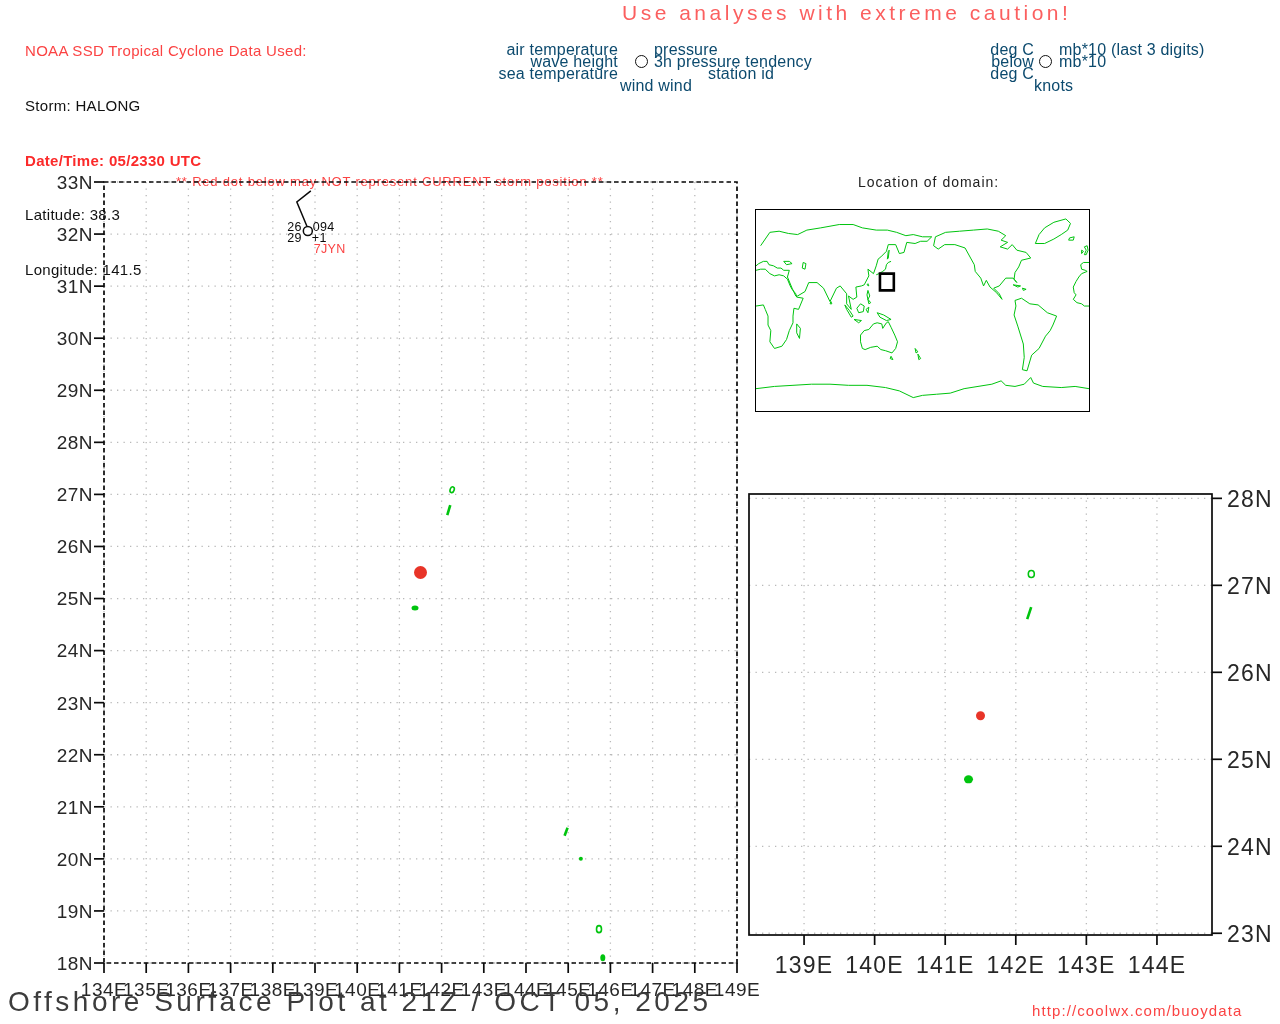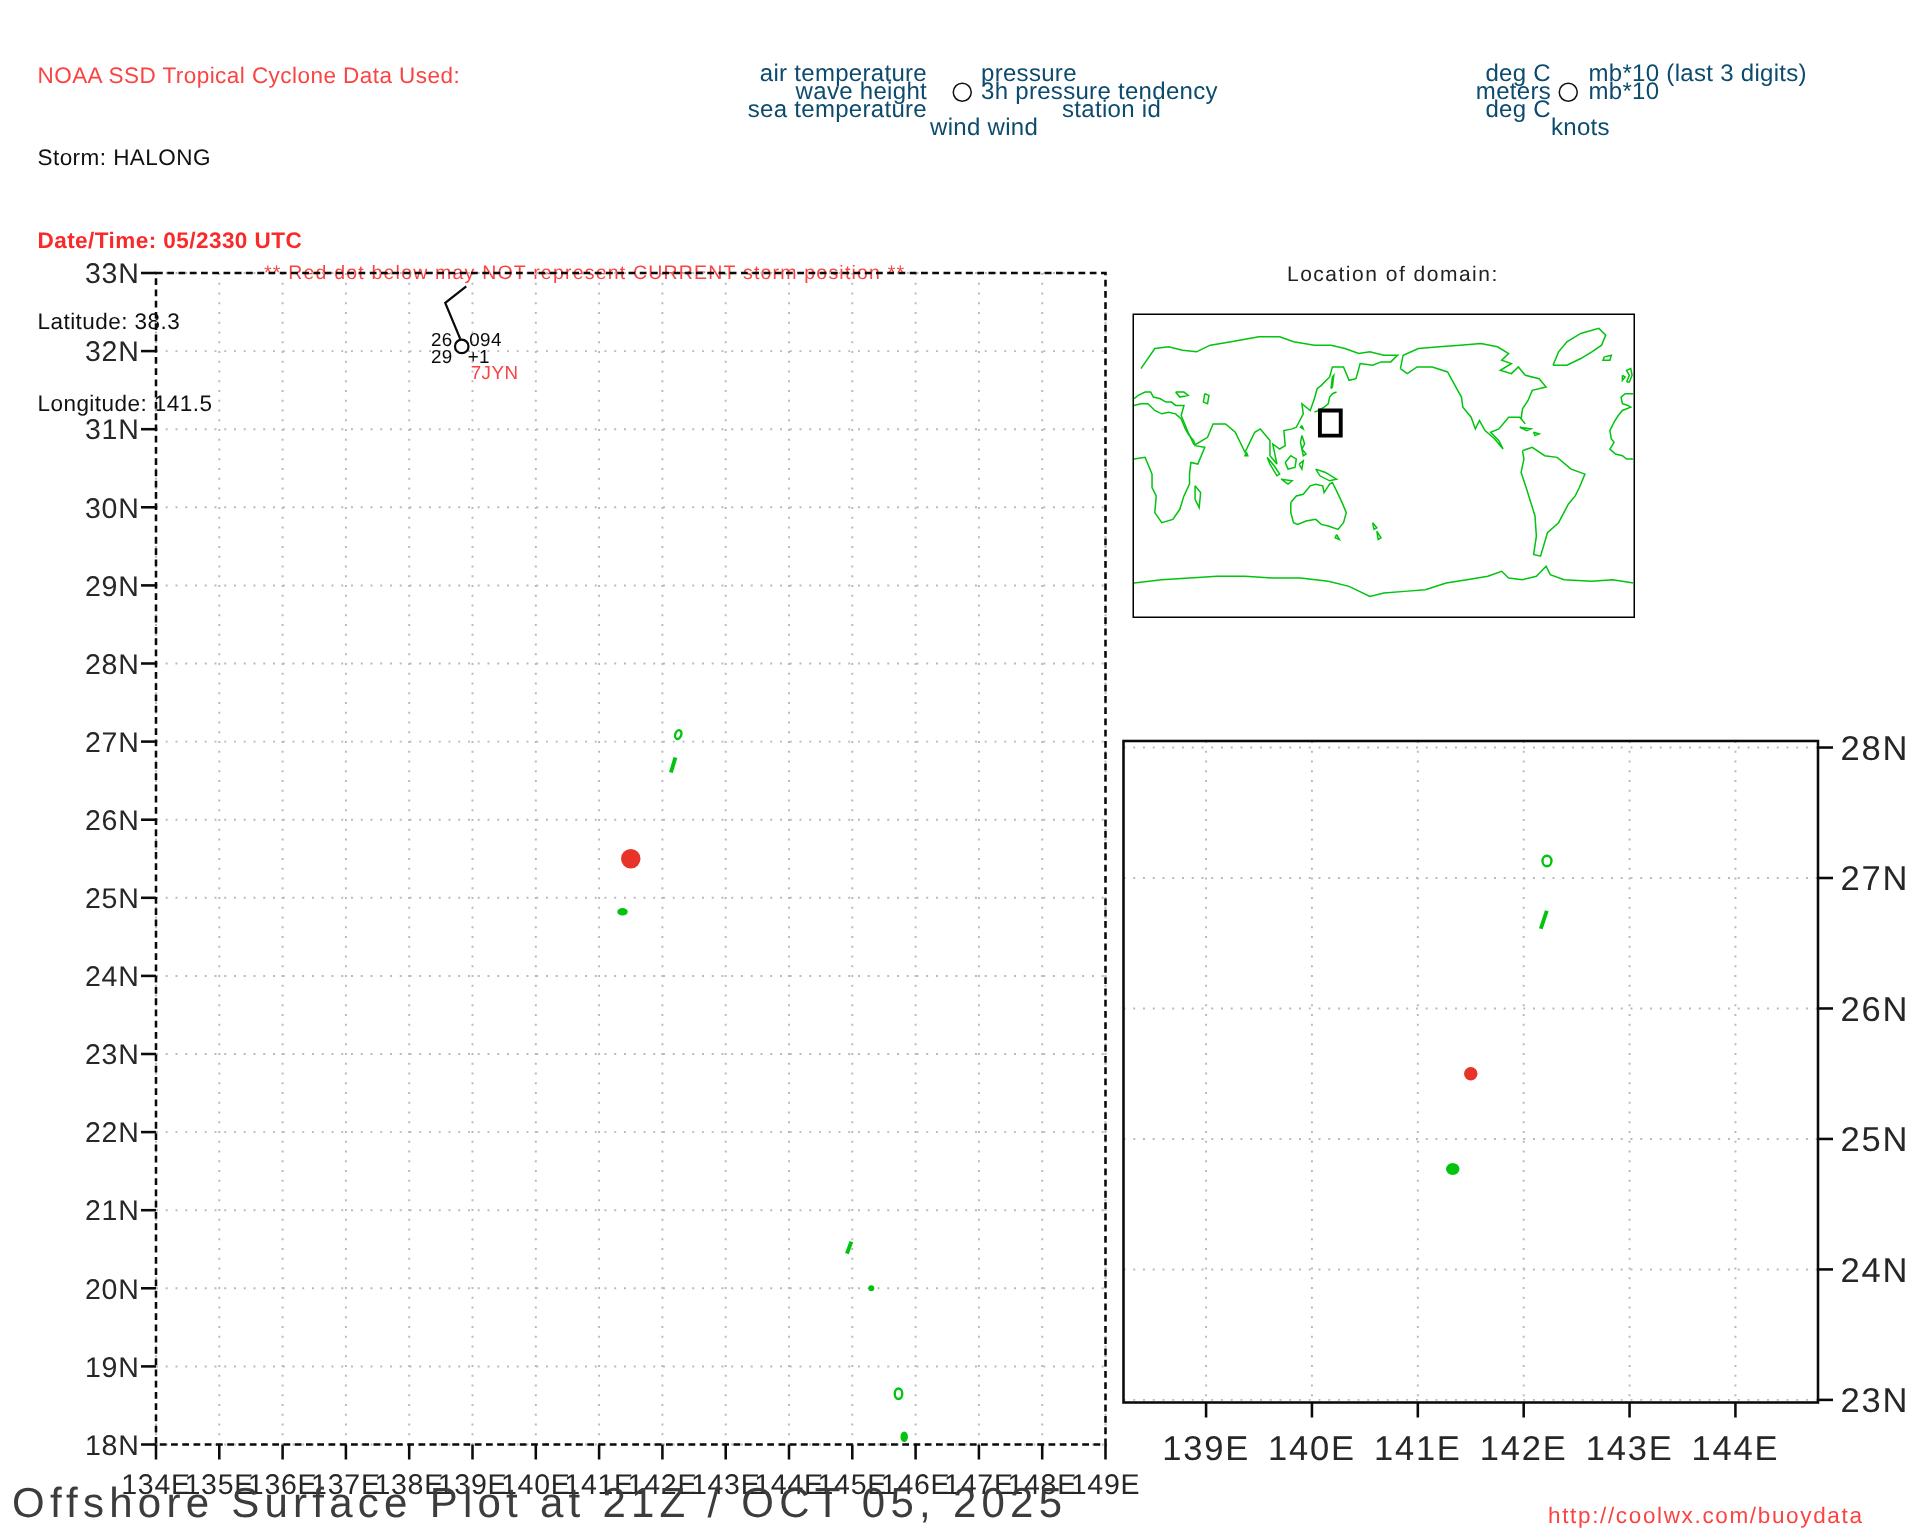--- a/index.html
+++ b/index.html
@@ -54,35 +54,36 @@
 <div class="stage">
 
   <div class="abs info" style="left:25px;top:6px;">
     <div class="red">NOAA SSD Tropical Cyclone Data Used:</div>
     <div>Storm: HALONG</div>
     <div class="redbold">Date/Time: 05/2330 UTC</div>
     <div>Latitude: 38.3</div>
     <div>Longitude: 141.5</div>
   </div>
 
+  <div class="abs caution" style="left:622px;top:1px;">Use analyses with extreme caution!</div>
 
   <div>
     <span class="abs lg r" style="left:468px;top:41px;">air temperature</span>
     <span class="abs lg r" style="left:468px;top:53px;">wave height</span>
     <span class="abs lg r" style="left:468px;top:65px;">sea temperature</span>
     <span class="legend-circle" style="left:635px;top:55px;"></span>
     <span class="abs lg" style="left:654px;top:41px;">pressure</span>
     <span class="abs lg" style="left:654px;top:53px;">3h pressure tendency</span>
     <span class="abs lg" style="left:692px;top:65px;margin-left:16px;">station id</span>
     <span class="abs lg" style="left:620px;top:77px;">wind wind</span>
   </div>
 
   <div>
     <span class="abs lg r" style="left:884px;top:41px;">deg C</span>
-    <span class="abs lg r" style="left:884px;top:53px;">meters</span>
+    <span class="abs lg r" style="left:884px;top:53px;">below</span>
     <span class="abs lg r" style="left:884px;top:65px;">deg C</span>
     <span class="legend-circle" style="left:1039px;top:55px;"></span>
     <span class="abs lg" style="left:1059px;top:41px;">mb*10 (last 3 digits)</span>
     <span class="abs lg" style="left:1059px;top:53px;">mb*10</span>
     <span class="abs lg" style="left:1034px;top:77px;">knots</span>
   </div>
 
   <div class="abs red-note" style="left:176px;top:142px;margin-top:32px;">** Red dot below may NOT represent CURRENT storm position **</div>
 
   <svg id="main-map-svg" style="left:60px;top:168px;" width="700" height="824">

